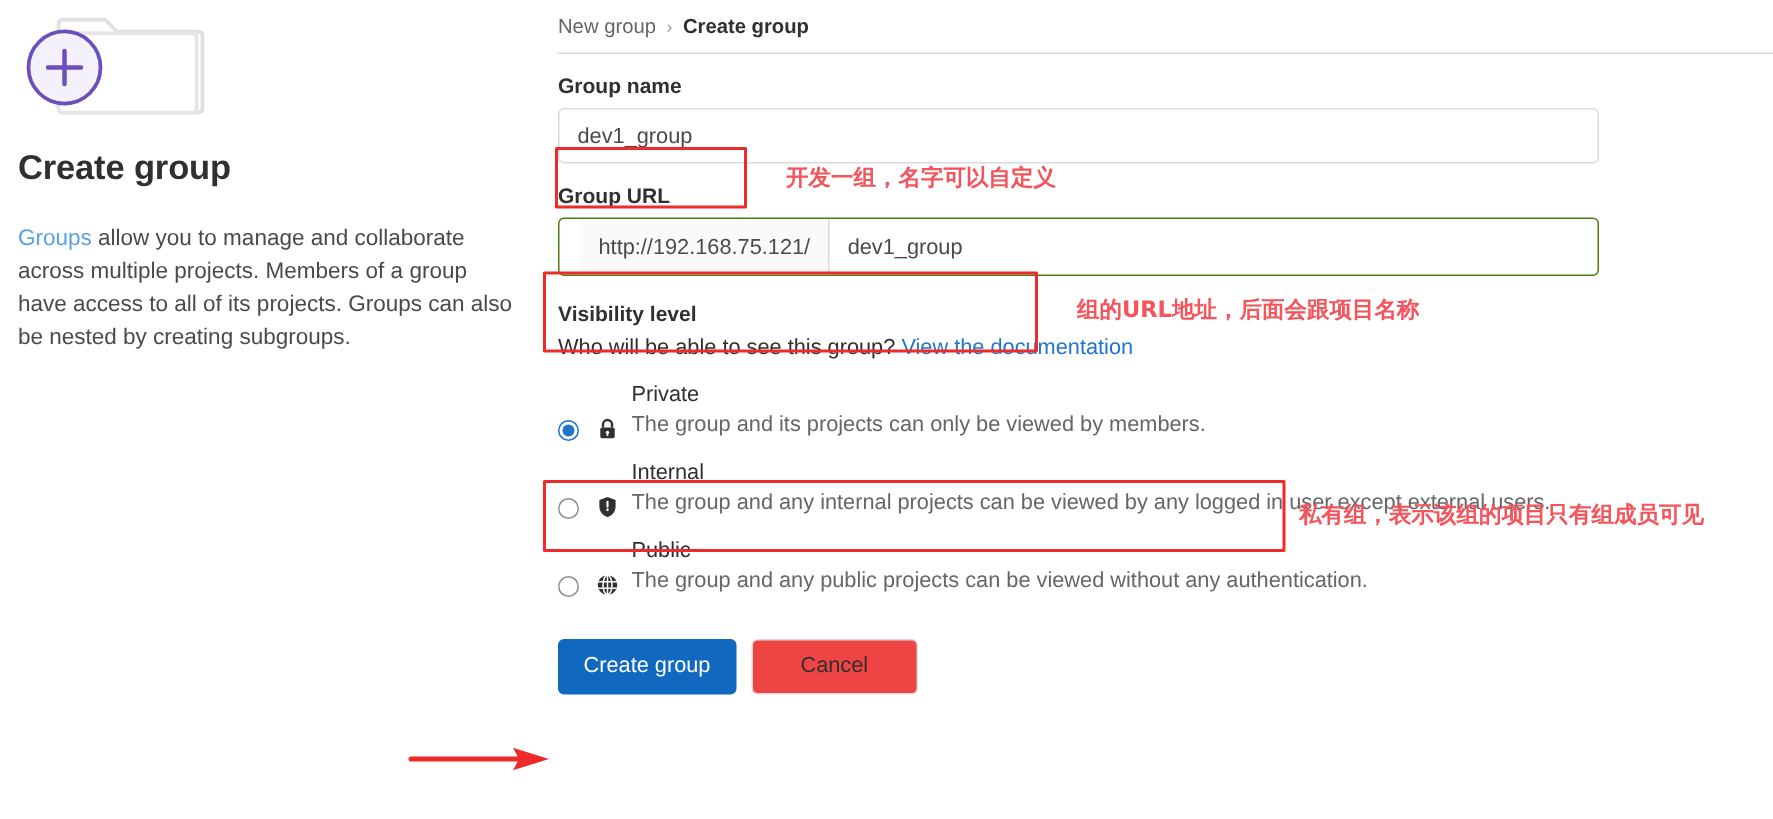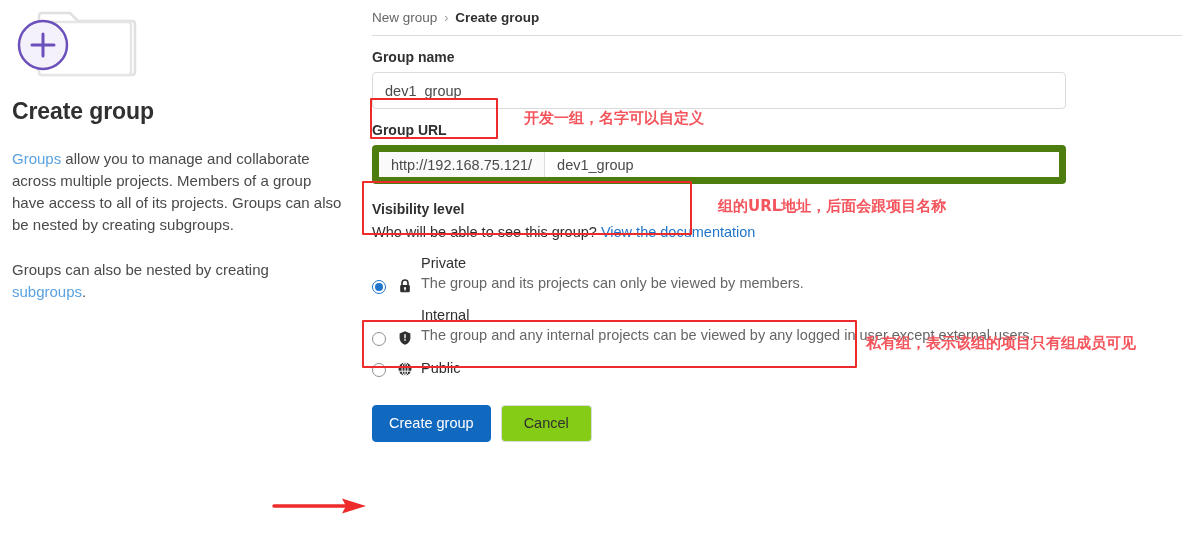--- a/index.html
+++ b/index.html
@@ -101,24 +101,25 @@
   #group-name-input {
     width: 694px;
   }
 
   
   #group-url-row {
     display: flex;
     align-items: stretch;
     width: 694px;
     height: 39px;
-    border: 7px solid #4d7c0f;
+    border: 1px solid #4d7c0f;
     border-radius: 4px;
     overflow: hidden;
     background: #fff;
+    padding-left: 14px;
   }
   #group-url-prefix {
     background: #fafafa;
     border-right: 1px solid #dbdbdb;
     display: flex;
     align-items: center;
     padding: 0 12px;
     font-size: 14.5px;
     color: #4a4a4a;
     white-space: nowrap;
@@ -206,26 +207,26 @@
     color: #fff;
     border: 1px solid #1068bf;
     border-radius: 4px;
     font-size: 14.5px;
     padding: 8px 16px;
     cursor: pointer;
     font-family: inherit;
     line-height: 19px;
   }
   #cancel-button {
-    background: #84cc16;
+    background: #ef4444;
     color: #303030;
     border: 1px solid #dbdbdb;
     border-radius: 4px;
     font-size: 14.5px;
-    padding: 8px 22px;
+    padding: 8px 32px;
     cursor: pointer;
     font-family: inherit;
     line-height: 19px;
   }
 
   
   #annotation-layer {
     position: absolute;
     left: 0; top: 0;
     width: 952px;
@@ -264,21 +265,20 @@
       <path d="M29 14 H118 Q121 14 121 17 V64 Q121 67 118 67 H32 Q29 67 29 64 Z" fill="#ffffff" stroke="#e6e6e6" stroke-width="2.5" stroke-linejoin="round"></path>
       <circle cx="33" cy="37" r="24" fill="#f4f1fa" stroke="#6b4fbb" stroke-width="2.5"></circle>
       <path d="M33 26 V48 M22 37 H44" stroke="#6b4fbb" stroke-width="3" stroke-linecap="round"></path>
     </svg>
   </div>
 
   <div id="create-group-heading">Create group</div>
 
   <p class="intro-paragraph"><a class="inline-link" href="#">Groups</a><span> allow you to manage and collaborate across multiple projects. Members of a group have access to all of its projects. Groups can also be nested by creating subgroups.</span></p>
 
-  <p class="intro-paragraph"><span>Groups can also be nested by creating </span><a class="inline-link" href="#">subgroups</a><span>.</span></p>
 </div>
 
 <div id="main-form">
 
   <div id="breadcrumb">
     <span class="crumb-first">New group</span>
     <span class="crumb-sep">›</span>
     <span class="crumb-current">Create group</span>
   </div>
 
@@ -333,20 +333,21 @@
       <svg width="16" height="16" viewBox="0 0 16 16" xmlns="http://www.w3.org/2000/svg">
         <circle cx="8" cy="8" r="6.5" fill="#303030"></circle>
         <g stroke="#ffffff" stroke-width="1" fill="none">
           <ellipse cx="8" cy="8" rx="3" ry="6.5"></ellipse>
           <path d="M1.8 5.8h12.4M1.8 10.2h12.4M8 1.5v13"></path>
         </g>
       </svg>
     </span>
     <span class="vis-text">
       <span class="vis-title">Public</span>
+      <div class="vis-desc">The group and any public projects can be viewed without any authentication.</div>
     </span>
   </div>
 
   <div id="button-row">
     <button id="create-group-button">Create group</button>
     <button id="cancel-button">Cancel</button>
   </div>
 </div>
 
 <div id="annotation-layer">

